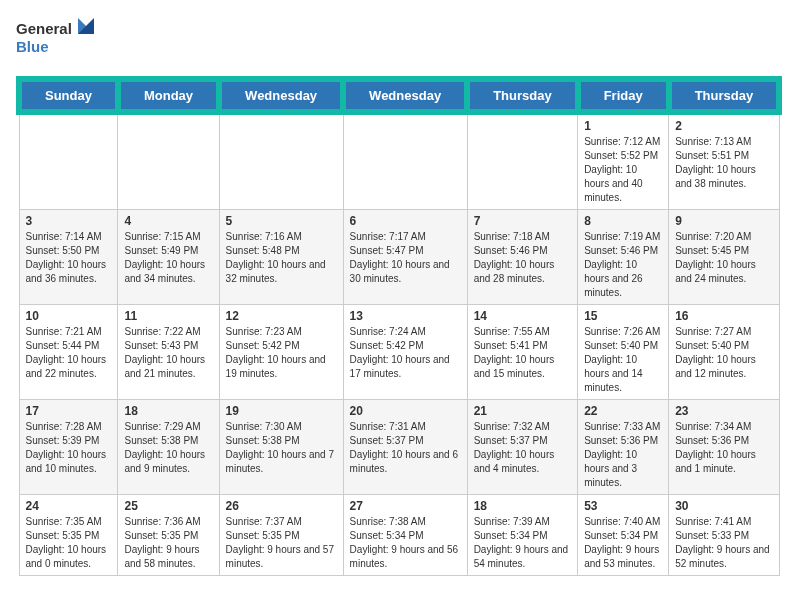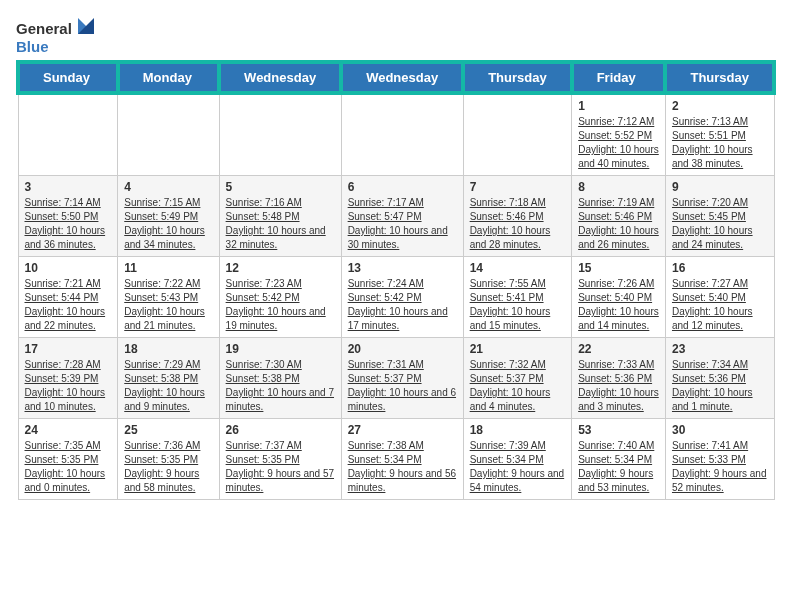--- a/index.html
+++ b/index.html
@@ -7,21 +7,21 @@
       font-family: Arial, sans-serif;
       background: #fff;
       width: 792px;
       min-height: 612px;
       padding: 16px;
     }
     .header {
       display: flex;
       justify-content: space-between;
       align-items: flex-start;
-      margin-bottom: 4px;
+      margin-bottom: 20px;
     }
     .logo {
       display: flex;
       align-items: center;
       gap: 4px;
     }
     .title-area {
       text-align: right;
     }
     .month-title {
@@ -38,21 +38,21 @@
       border-collapse: collapse;
       border: 1px solid #ccc;
     }
     .calendar th {
       background-color: #2e75b6;
       color: #fff;
       font-size: 13px;
       font-weight: bold;
       padding: 6px 23px;
       text-align: left;
-      border: 4px solid #14b8a6;
+      border: 6px solid #14b8a6;
     }
     .calendar td {
       border: 1px solid #ccc;
       vertical-align: top;
       padding: 4px 6px;
       font-size: 10.5px;
       color: #333;
       background: #fff;
       width: calc(100% / 7);
       height: 80px;
@@ -66,21 +66,20 @@
     .day-num {
       font-size: 12px;
       font-weight: bold;
       display: block;
       margin-bottom: 2px;
     }
     .day-content {
       font-size: 10px;
       line-height: 1.4;
       color: #333;
-      text-decoration: underline;
     }
     .empty-cell {
       background: #fff !important;
     }
   </style>
 </head>
 <body>
 
 <div class="header">
   <div class="logo">

